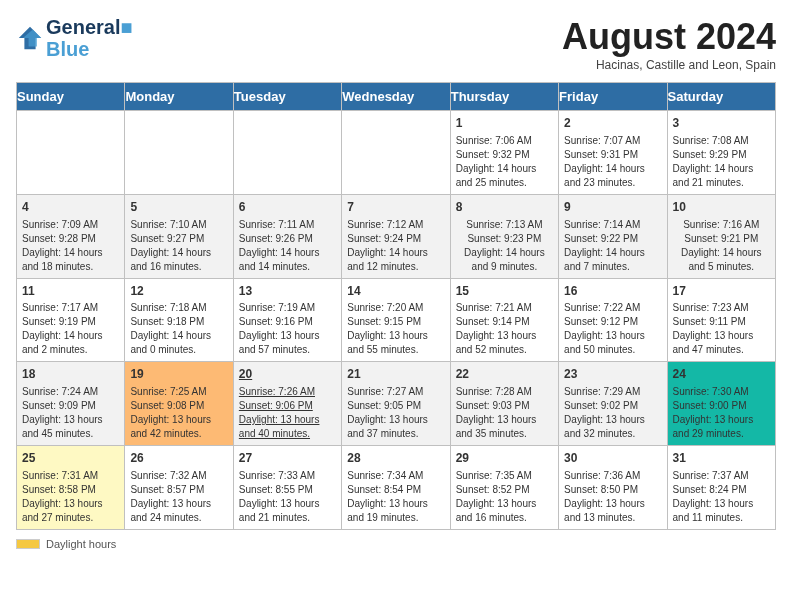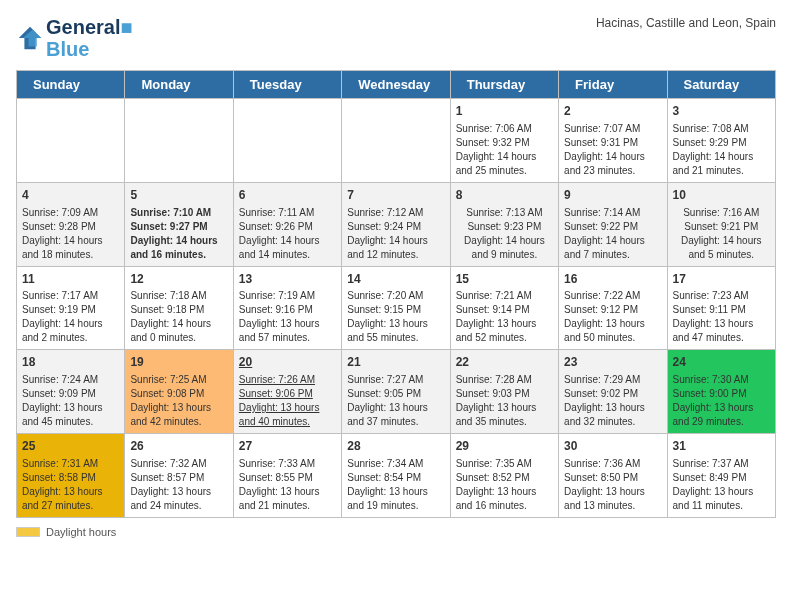--- a/index.html
+++ b/index.html
@@ -38,21 +38,21 @@
       color: #444;
     }
     .calendar {
       width: 100%;
       border-collapse: collapse;
       font-size: 11px;
     }
     .calendar th {
       background-color: #2e6da4;
       color: #fff;
-      padding: 6px 16px;
+      padding: 6px 0;
       text-align: left;
       font-size: 13px;
       font-weight: bold;
       border: 1px solid #c0c0c0;
     }
     .calendar td {
       border: 1px solid #c0c0c0;
       vertical-align: top;
       padding: 4px 5px;
       width: calc(100% / 7);
@@ -105,20 +105,21 @@
       <rect x="0" y="0" width="40" height="40" fill="white"></rect>
       <polygon points="20,4 36,20 28,20 28,36 12,36 12,20 4,20" fill="#2e6da4"></polygon>
       <polygon points="24,8 36,20 30,20 30,32 18,32 18,20 10,20 24,8" fill="#4a9fd4" opacity="0.7"></polygon>
     </svg>
     <div>
       <div style="font-size:20px;font-weight:bold;color:#1a3a5c;line-height:1.1;">General<span style="color:#4a9fd4;">■</span></div>
       <div style="font-size:20px;font-weight:bold;color:#4a9fd4;line-height:1.1;">Blue</div>
     </div>
   </div>
   <div class="title-area">
+    <div class="month-year">August 2024</div>
     <div class="location">Hacinas, Castille and Leon, Spain</div>
   </div>
 </div>
 
 <table class="calendar">
   <thead>
     <tr>
     <th>Sunday</th>
         <th>Monday</th>
         <th>Tuesday</th>
@@ -155,21 +156,21 @@
       </tr>
       <tr>
         <td style="background: rgb(242, 242, 242);">
           <div class="day-num">4</div>
           <div class="day-info" style="white-space: pre-line;">Sunrise: 7:09 AM
 Sunset: 9:28 PM
 Daylight: 14 hours and 18 minutes.</div>
         </td>
         <td style="background: rgb(242, 242, 242);">
           <div class="day-num">5</div>
-          <div class="day-info" style="white-space: pre-line; font-weight: bold;">Sunrise: 7:10 AM
+          <div class="day-info" style="white-space: pre-line;">Sunrise: 7:10 AM
 Sunset: 9:27 PM
 Daylight: 14 hours and 16 minutes.</div>
         </td>
         <td style="background: rgb(242, 242, 242);">
           <div class="day-num">6</div>
           <div class="day-info" style="white-space: pre-line;">Sunrise: 7:11 AM
 Sunset: 9:26 PM
 Daylight: 14 hours and 14 minutes.</div>
         </td>
         <td style="background: rgb(242, 242, 242);">
@@ -271,29 +272,29 @@
           <div class="day-info" style="white-space: pre-line;">Sunrise: 7:28 AM
 Sunset: 9:03 PM
 Daylight: 13 hours and 35 minutes.</div>
         </td>
         <td style="background: rgb(242, 242, 242);">
           <div class="day-num">23</div>
           <div class="day-info" style="white-space: pre-line;">Sunrise: 7:29 AM
 Sunset: 9:02 PM
 Daylight: 13 hours and 32 minutes.</div>
         </td>
-        <td style="background: #22c55e;">
+        <td style="background: #14b8a6;">
           <div class="day-num">24</div>
           <div class="day-info" style="white-space: pre-line;">Sunrise: 7:30 AM
 Sunset: 9:00 PM
 Daylight: 13 hours and 29 minutes.</div>
         </td>
       </tr>
       <tr>
-        <td style="background: #eab308;">
+        <td style="background: #fef9c3;">
           <div class="day-num">25</div>
           <div class="day-info" style="white-space: pre-line;">Sunrise: 7:31 AM
 Sunset: 8:58 PM
 Daylight: 13 hours and 27 minutes.</div>
         </td>
         <td style="background: rgb(255, 255, 255);">
           <div class="day-num">26</div>
           <div class="day-info" style="white-space: pre-line;">Sunrise: 7:32 AM
 Sunset: 8:57 PM
 Daylight: 13 hours and 24 minutes.</div>
@@ -318,21 +319,21 @@
         </td>
         <td style="background: rgb(255, 255, 255);">
           <div class="day-num">30</div>
           <div class="day-info" style="white-space: pre-line;">Sunrise: 7:36 AM
 Sunset: 8:50 PM
 Daylight: 13 hours and 13 minutes.</div>
         </td>
         <td style="background: rgb(255, 255, 255);">
           <div class="day-num">31</div>
           <div class="day-info" style="white-space: pre-line;">Sunrise: 7:37 AM
-Sunset: 8:49 PM
+Sunset: 8:24 PM
 Daylight: 13 hours and 11 minutes.</div>
         </td>
       </tr>
     </tbody>
 </table>
 
 <div class="footer-note">
   <span class="daylight-bar"></span>
   <span>Daylight hours</span>
 </div>

